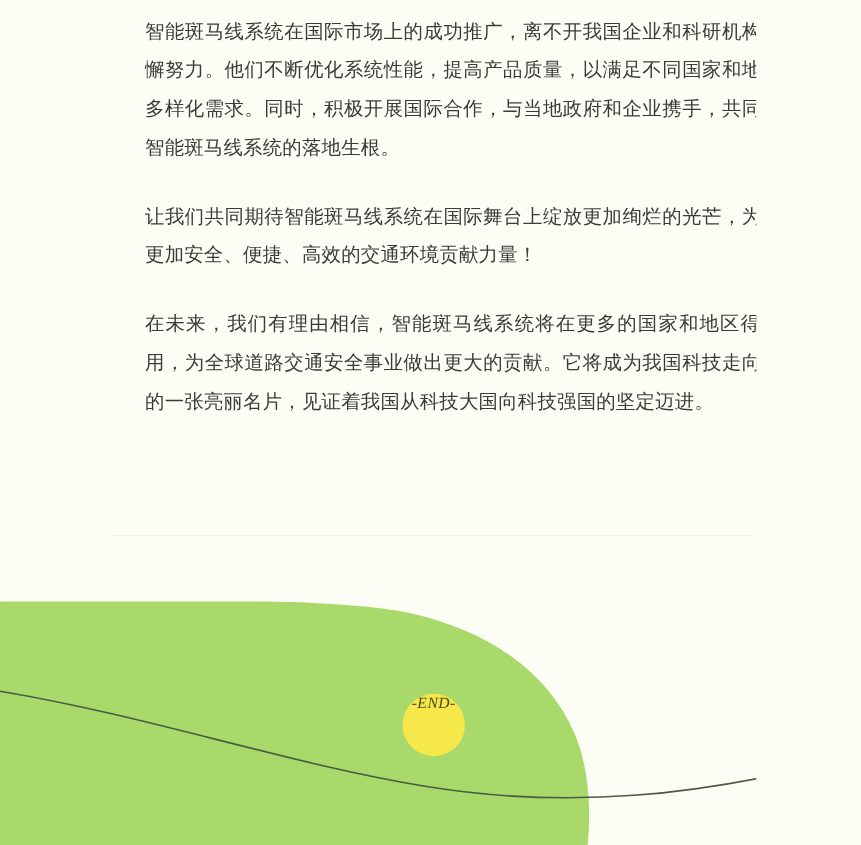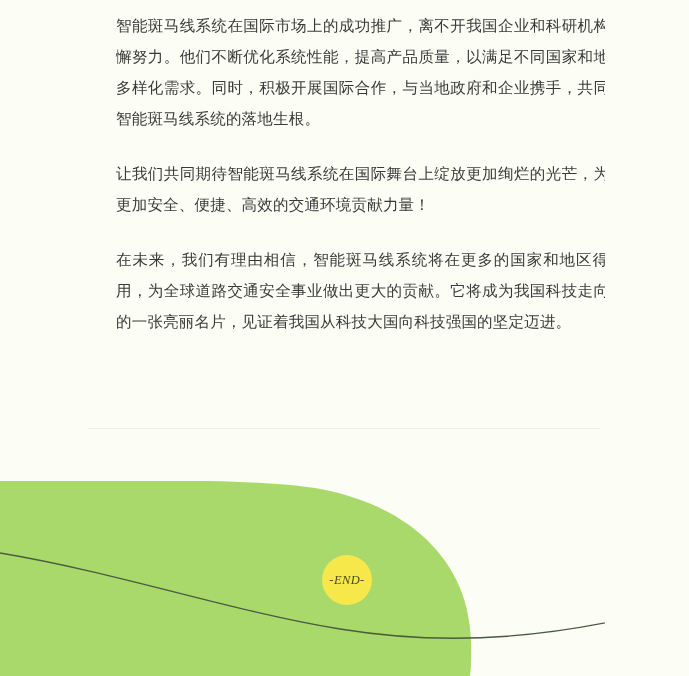--- a/index.html
+++ b/index.html
@@ -72,21 +72,20 @@
 
   .end-badge {
     position: absolute;
     left: 322px;
     bottom: 71px;
     width: 50px;
     height: 50px;
     border-radius: 50%;
     background: #f6e84a;
     display: flex;
-    align-items: center;
     justify-content: center;
   }
 
   .end-badge span {
     font-family: "Liberation Serif", serif;
     font-style: italic;
     font-size: 12.5px;
     color: #4a4a18;
     letter-spacing: 0.4px;
   }

